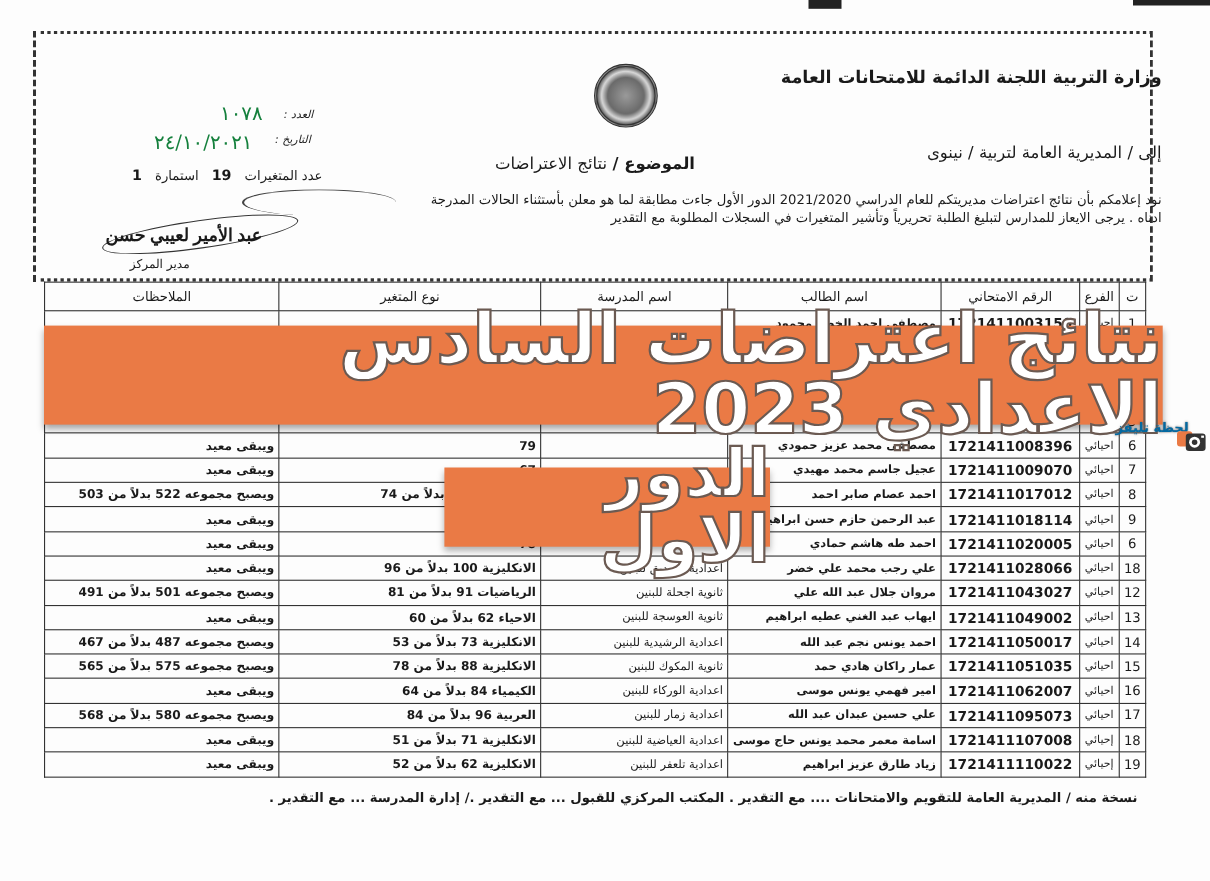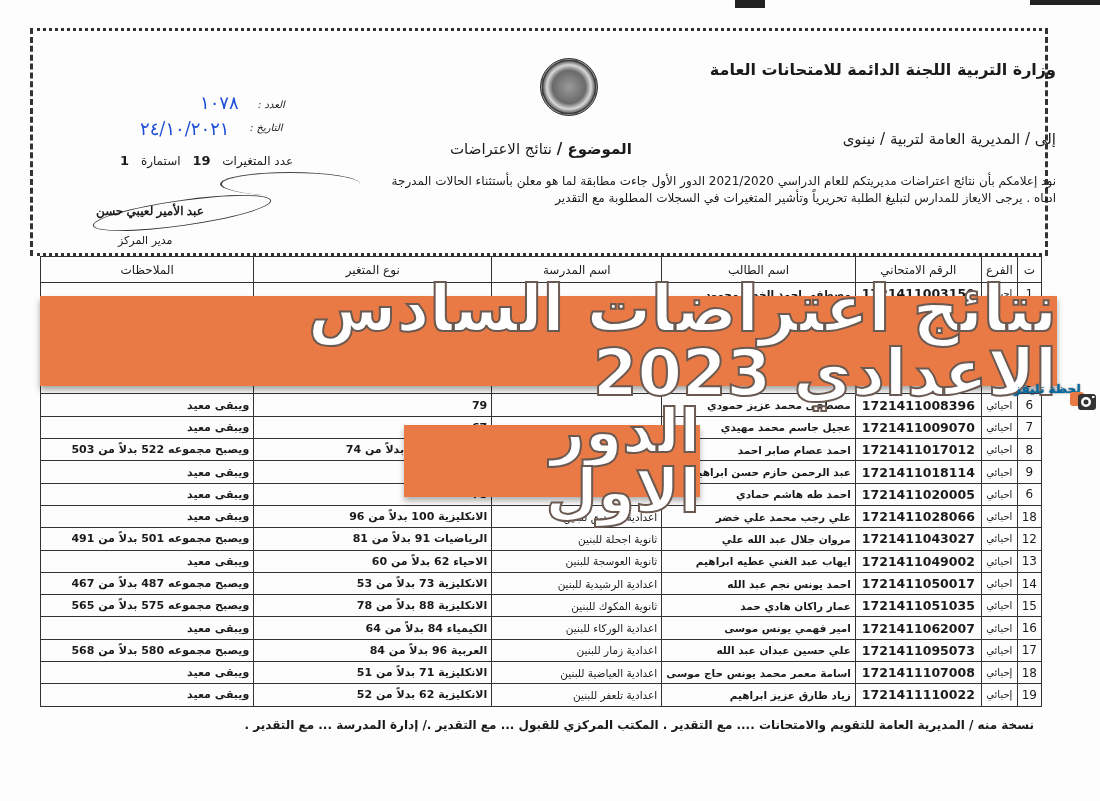--- a/index.html
+++ b/index.html
@@ -20,32 +20,32 @@
 
   .ministry-title { position: absolute; right: 44px; top: 60px; font-weight: bold; font-size: 16px; direction: rtl; }
   .center-title { position: absolute; left: 34px; top: 70px; font-weight: bold; font-size: 15.5px; direction: rtl; width: 495px; text-align: right; }
 
   .seal {
     position: absolute; left: 540px; top: 58px; width: 58px; height: 58px; border-radius: 50%;
     border: 3px double #333; background: radial-gradient(circle, #9a9a9a 0%, #6a6a6a 45%, #d8d8d8 60%, #555 72%, #eee 80%);
   }
 
   .meta-label { position: absolute; font-size: 10px; direction: rtl; font-style: italic; }
-  .handwritten { position: absolute; font-family: "DejaVu Serif", serif; font-size: 18px; color: #1d4ed8; letter-spacing: 1px; }
+  .handwritten { position: absolute; font-family: "DejaVu Serif", serif; font-size: 18px; color: #15803d; letter-spacing: 1px; }
 
   .to-line { position: absolute; right: 44px; top: 130px; font-size: 15px; direction: rtl; }
   .subject-line { position: absolute; left: 450px; top: 140px; font-size: 15px; direction: rtl; }
   .subject-line b { font-weight: bold; }
 
   .body-para { position: absolute; right: 44px; top: 173px; width: 720px; font-size: 12px; direction: rtl; text-align: right; line-height: 17px; }
 
   .counts { position: absolute; left: 112px; top: 153px; font-size: 12px; direction: rtl; }
   .counts .num { font-weight: bold; font-size: 13px; margin: 0 8px; }
 
-  .signature { position: absolute; left: 96px; top: 204px; font-size: 12px; font-weight: bold; font-family: Liberation Sans, sans-serif; direction: rtl; }
+  .signature { position: absolute; left: 96px; top: 204px; font-size: 16px; font-weight: bold; font-family: Liberation Serif, serif; direction: rtl; }
   .sig-title { position: absolute; left: 118px; top: 234px; font-size: 11px; direction: rtl; }
   .sig-stroke { position: absolute; border: 1.5px solid #333; border-radius: 50%; }
 
   table.results {
     position: absolute; left: 40px; top: 256px; width: 1002px; border-collapse: collapse;
     direction: rtl; font-size: 11px;
   }
   table.results th, table.results td { border: 1.4px solid #333; height: 22.3px; padding: 0 4px; white-space: nowrap; }
   table.results th { font-weight: normal; font-size: 12px; height: 26px; text-align: center; }
   td.c-num { text-align: center; font-size: 12px; width: 24px; }

